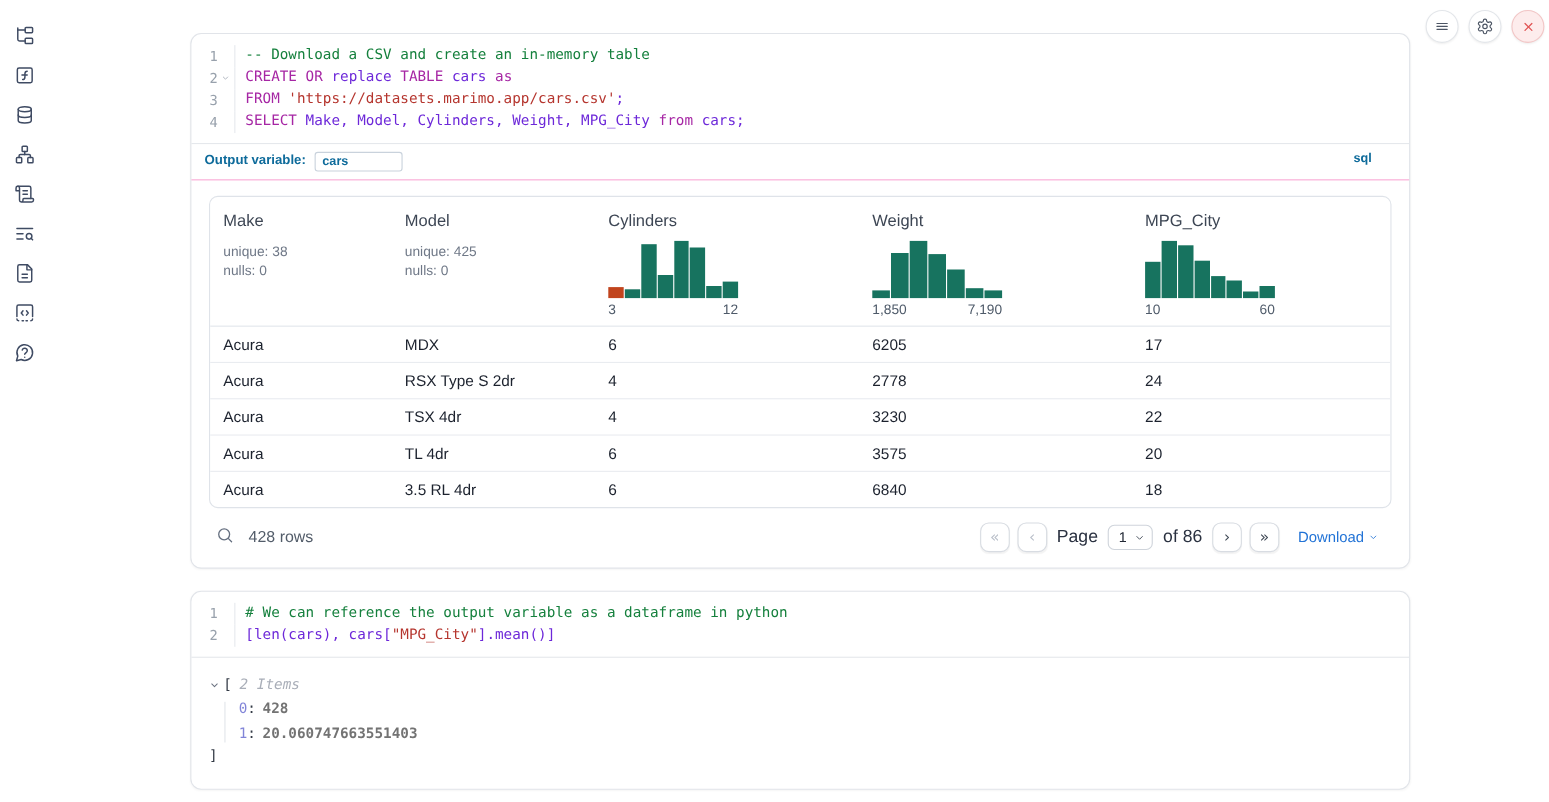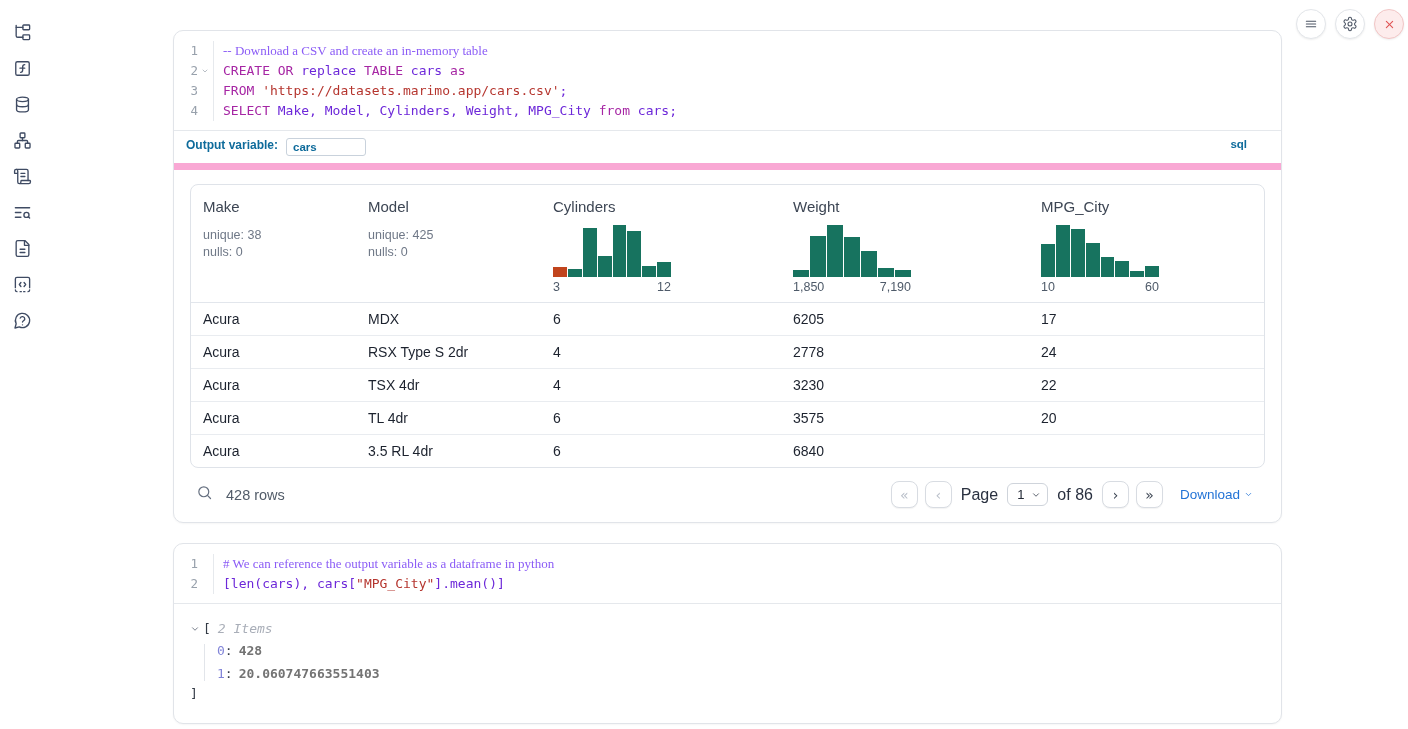--- a/index.html
+++ b/index.html
@@ -25,32 +25,32 @@
   .cell + .cell { margin-top:20px; }
 
   .code-editor { padding:10px 0 9px; font-family:"DejaVu Sans Mono", monospace; font-size:13px; line-height:20px; }
   .code-line { display:flex; }
   .gutter { width:24px; flex:none; text-align:right; color:#98a1ac; font-size:12.5px; user-select:none; }
   .fold-slot { width:13px; flex:none; display:flex; align-items:center; justify-content:center; }
   .fold-slot svg { stroke:#a7aeb8; fill:none; stroke-width:2.4; stroke-linecap:round; stroke-linejoin:round; }
   .code-text { flex:1; border-left:1px solid #e6e9ed; padding-left:9px; margin-left:2px; white-space:pre; color:#24292e; }
   .tok-kw  { color:#a626a4; }
   .tok-str { color:#b5352e; }
-  .tok-com { color:#8b5cf6;font-family:Liberation Serif, serif; }
+  .tok-com { color:#15803d; }
   .tok-txt { color:#6d28d9; }
 
   .hdivider { border-top:1px solid #e5e8ec; }
 
   .outvar-row { display:flex; padding:7px 34px 7px 12px; }
   .outvar-label { font-size:12px; font-weight:bold; color:#0e6b9b; }
   .outvar-input { margin-left:8px; width:80px; height:18px; border:1px solid #c9d2dc; border-radius:3px;
                   font-family:"Liberation Sans", sans-serif; font-size:11.5px; font-weight:bold; color:#0e6b9b; padding:0 6px; outline:none; }
   .lang-badge { margin-left:auto; font-size:11.5px; font-weight:bold; color:#0e6b9b; }
 
-  .cell-output { border-top:7px solid #f9a8d4; padding:14px 16px 12px; }
+  .cell-output { border-top:1px solid #f9a8d4; padding:14px 16px 12px; }
 
   
   .data-table { border:1px solid #dfe3e9; border-radius:8px; overflow:hidden; }
   .tgrid { display:grid; grid-template-columns:165px 185px 240px 248px 1fr; }
   .thead { border-bottom:1px solid #e2e6ec; }
   .th { padding:13px 12px 8px; cursor:pointer; }
   .col-title { font-size:15px; color:#3d4654; }
   .col-meta { margin-top:12px; font-size:12.5px; color:#6f7887; line-height:17px; }
   .hist-wrap { margin-top:10px; width:118px; }
   .hist { height:52px; display:flex; align-items:flex-end; gap:1px; }
@@ -332,20 +332,21 @@
               <div class="td">TL 4dr</div>
               <div class="td">6</div>
               <div class="td">3575</div>
               <div class="td">20</div>
             </div>
             <div class="tgrid tr">
               <div class="td">Acura</div>
               <div class="td">3.5 RL 4dr</div>
               <div class="td">6</div>
               <div class="td">6840</div>
+              <div class="td">18</div>
             </div>
           </div>
       </div>
 
       <div class="table-footer">
         <span class="search-icon">
           <svg width="17" height="17" viewBox="0 0 24 24">
               <circle cx="11" cy="11" r="7"></circle>
               <path d="m20.5 20.5-4-4"></path>
             </svg>

